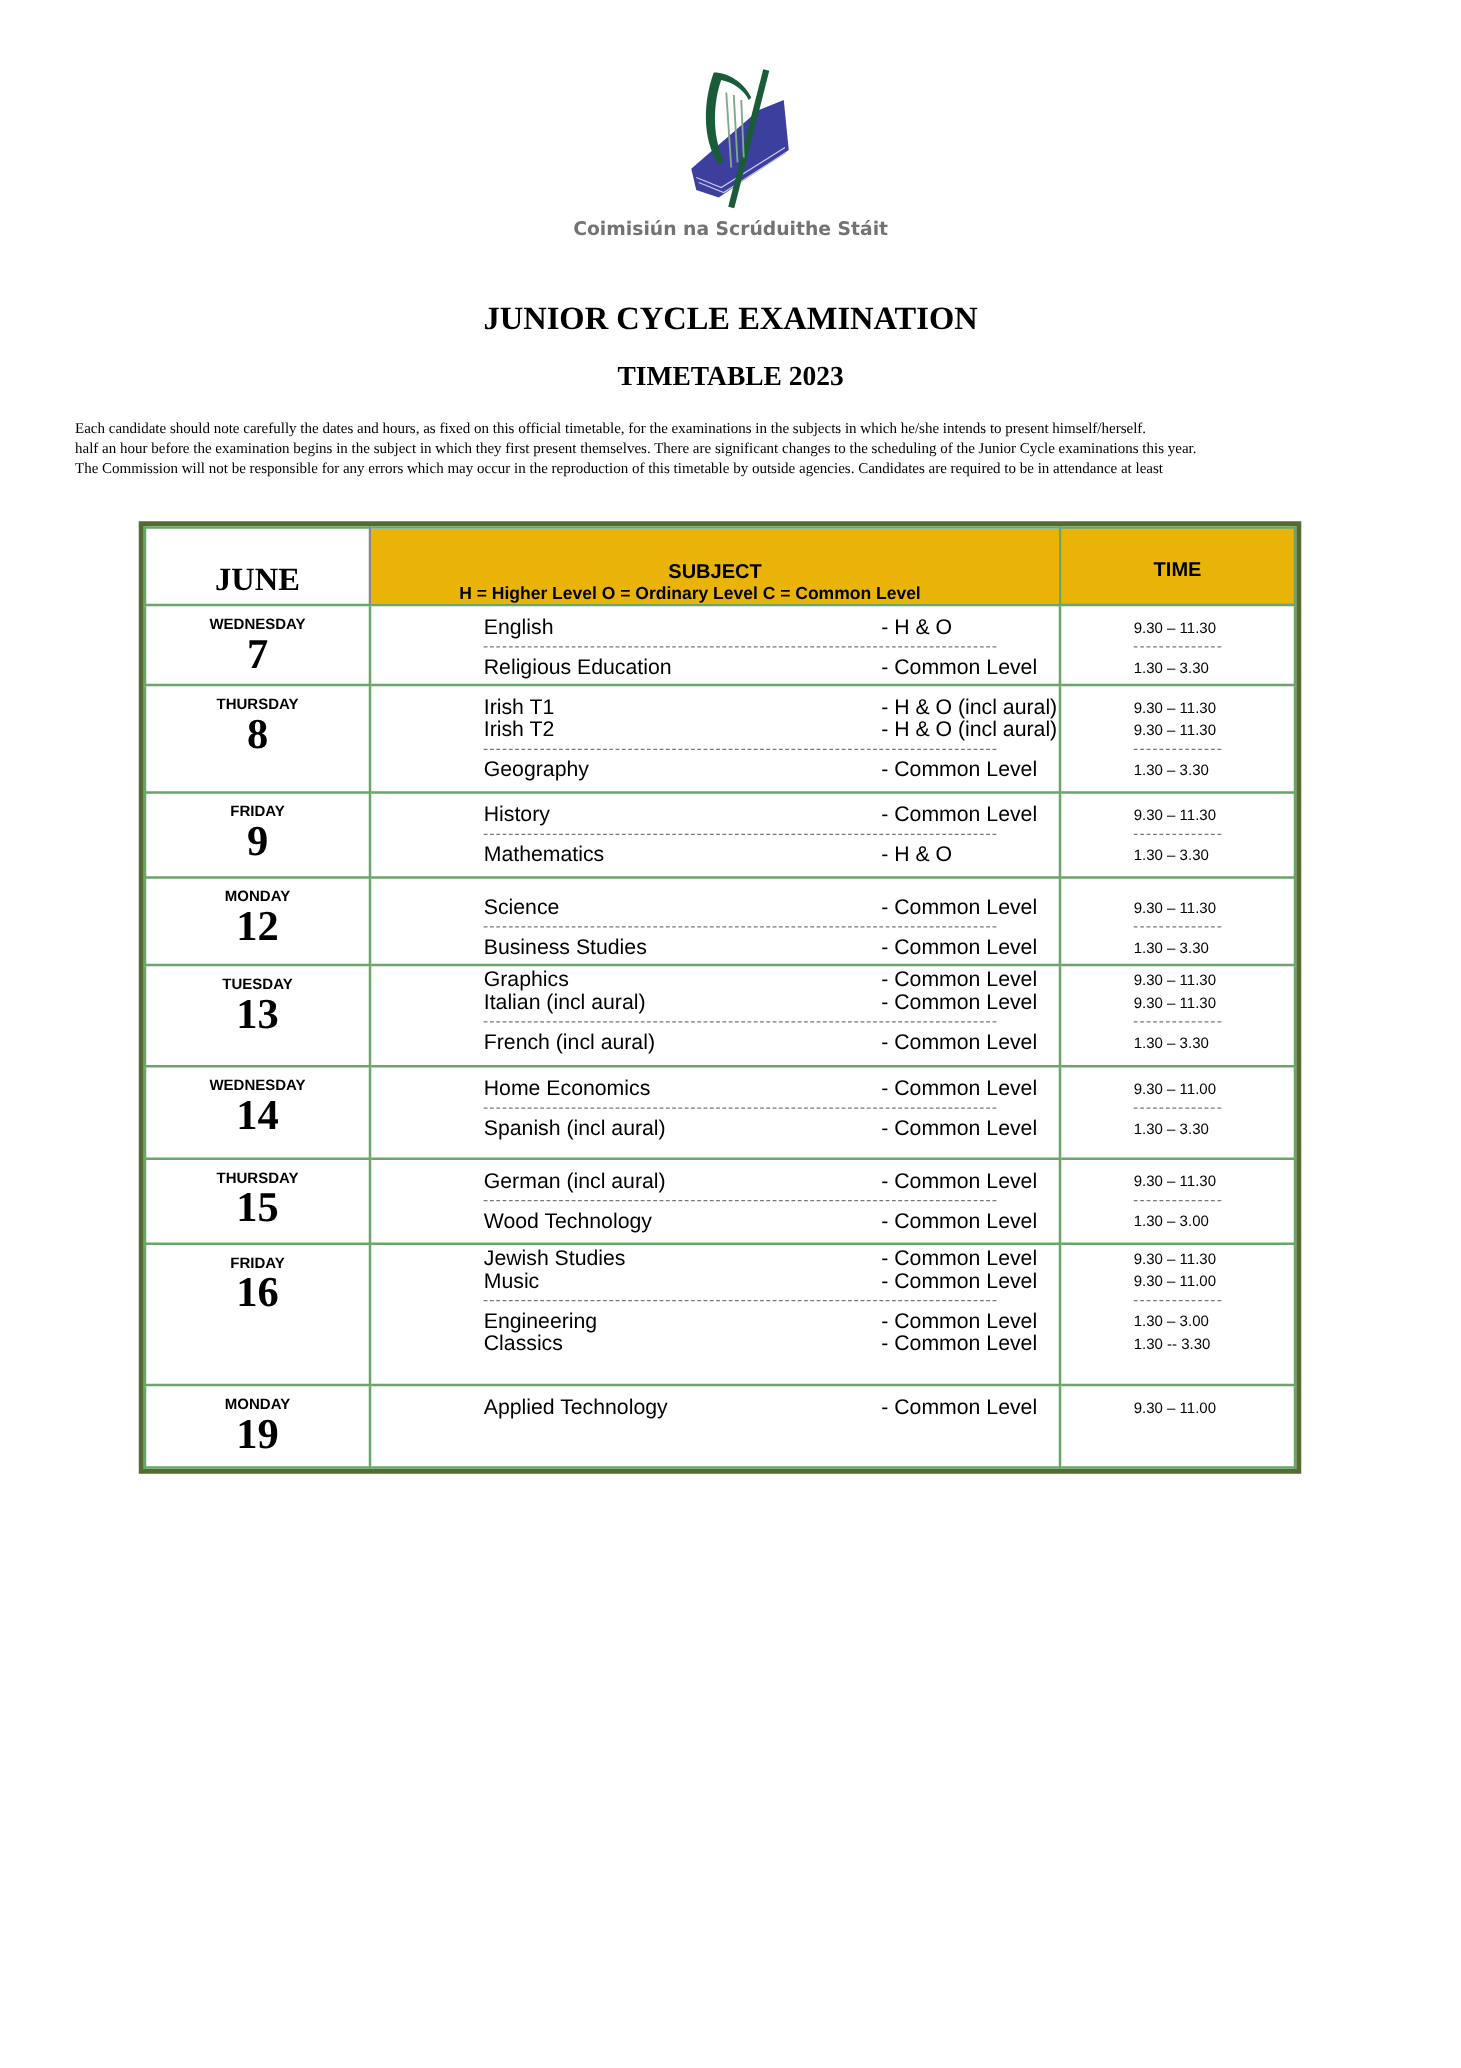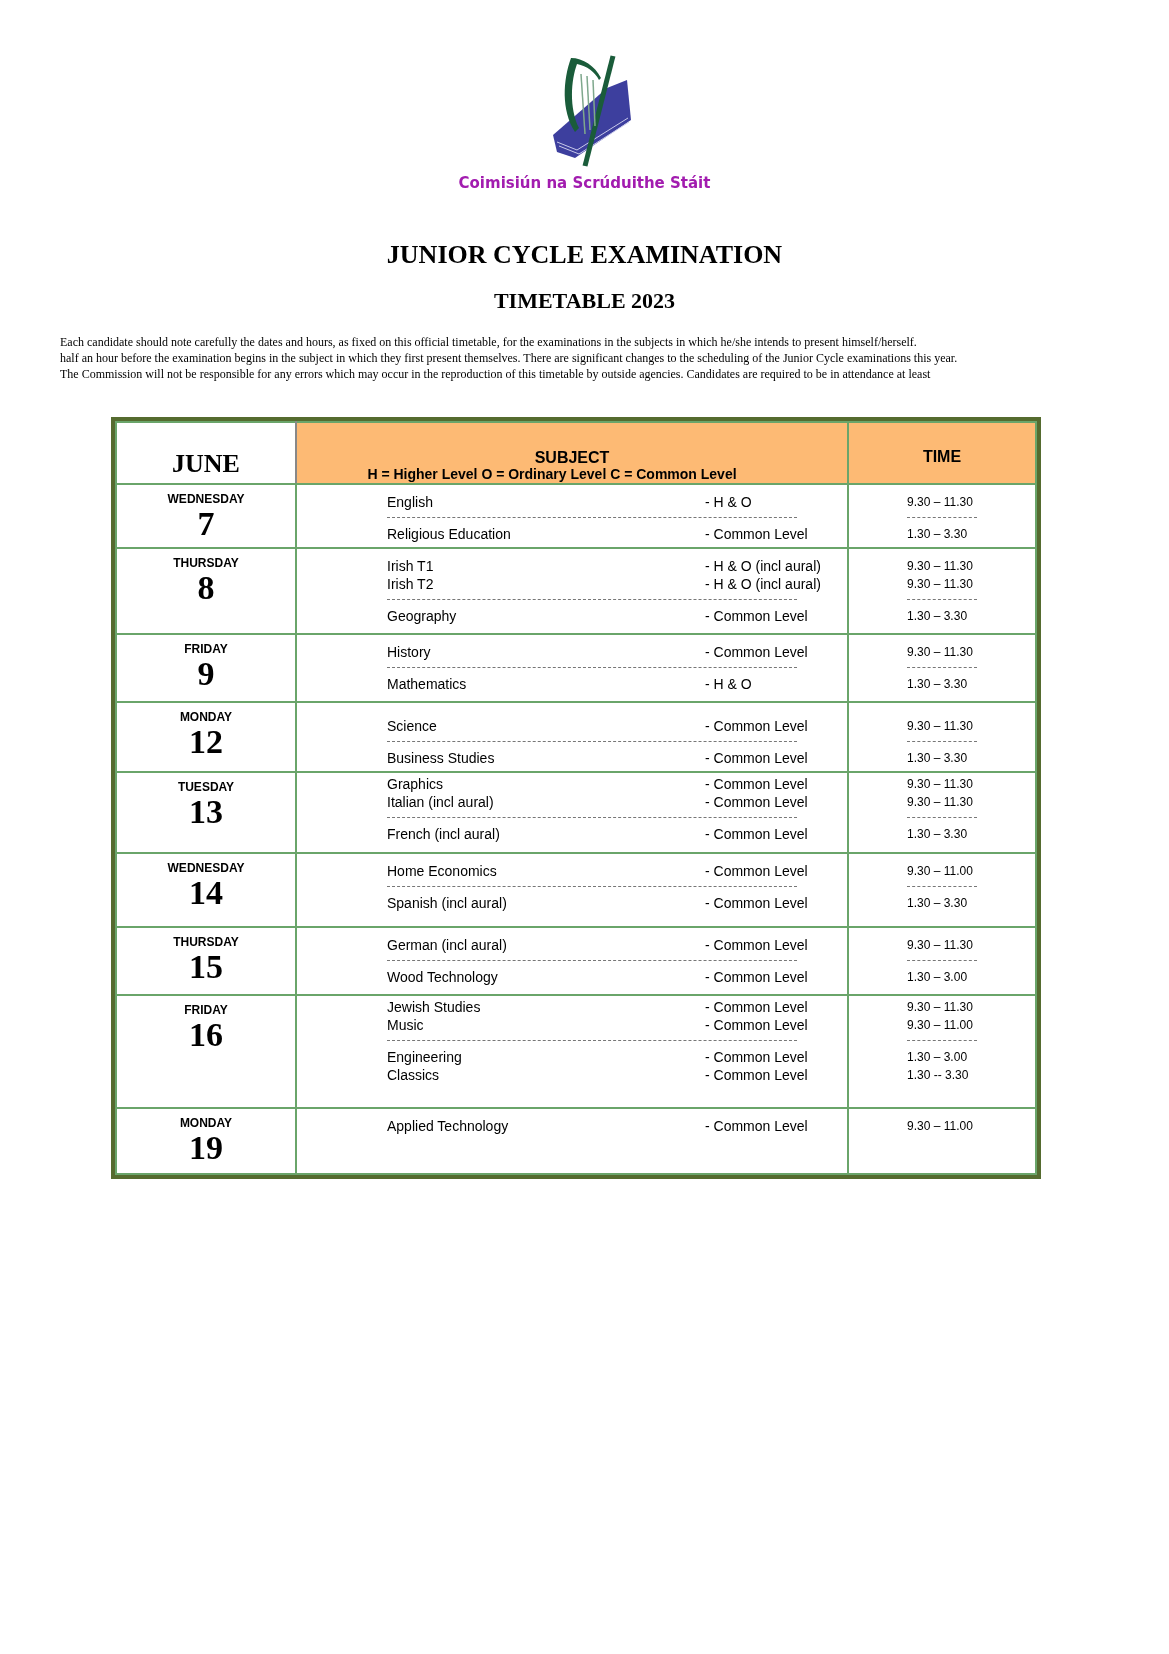--- a/index.html
+++ b/index.html
@@ -1,43 +1,43 @@
 <!DOCTYPE html>
 <html><head>
 <meta charset="utf-8">
 <style>
   html, body { margin:0; padding:0; background:#ffffff; }
   body { width:1169px; height:1654px; position:relative; overflow:hidden; color:#000; }
   .logo { position:absolute; left:0; top:50px; width:1169px; text-align:center; }
   .logo svg { display:block; margin:0 auto; }
-  .org-irish { font-family:"DejaVu Sans", sans-serif; font-weight:bold; font-size:15px; color:#a21caf; margin-top:4px; letter-spacing:0px; }
+  .org-irish { font-family:"DejaVu Sans", sans-serif; font-weight:bold; font-size:15px; color:#737373; margin-top:4px; letter-spacing:0px; }
   .org-english { font-family:"DejaVu Sans", sans-serif; font-style:italic; font-size:15px; color:#1d6b3a; margin-top:1px; }
   .title1 { position:absolute; top:240px; left:0; width:1169px; text-align:center; font-family:"Liberation Serif", serif; font-weight:bold; font-size:26px; }
   .title2 { position:absolute; top:288px; left:0; width:1169px; text-align:center; font-family:"Liberation Serif", serif; font-weight:bold; font-size:22px; }
   .intro { position:absolute; top:335px; left:60px; width:1049px; text-align:left; font-family:"Liberation Serif", serif; font-size:12px; line-height:15.8px; }
   .intro span { display:block; white-space:nowrap; }
 
   .tt { position:absolute; left:111px; top:417px; width:930px; border:4px solid #556b2f; border-collapse:collapse; box-sizing:border-box; }
   .tt table { border-collapse:collapse; width:100%; table-layout:fixed; }
   .tt td, .tt th { border:2px solid #6aa56a; padding:0; vertical-align:top; }
-  .tt th { background:#fdba74; }
+  .tt th { background:#eab308; }
   .col-day { width:180px; }
   .col-subj { width:552px; }
   .col-time { width:auto; }
   .hdr-row { height:62px; }
   .hdr-june { background:#fff !important; font-family:"Liberation Serif", serif; font-weight:bold; font-size:26px; vertical-align:bottom !important; text-align:center; padding-bottom:4px !important; border-right:2px solid #888 !important; }
   .hdr-subj { font-family:"Liberation Sans", sans-serif; text-align:center; position:relative; }
   .hdr-subj .s1 { display:block; font-weight:bold; font-size:16px; margin-top:26px; }
   .hdr-subj .s2 { display:block; font-size:14px; margin-top:-1px; margin-left:-40px; }
   .hdr-time { font-family:"Liberation Sans", sans-serif; font-weight:bold; font-size:16px; text-align:center; vertical-align:middle !important; padding-top:8px !important; }
 
   .day { text-align:center; }
   .day .dn { display:block; font-family:"Liberation Sans", sans-serif; font-weight:bold; font-size:12px; margin-top:7px; }
   .day .dd { display:block; font-family:"Liberation Serif", serif; font-weight:bold; font-size:34px; line-height:36px; }
-  .subj-cell { padding-left:90px !important; font-family:"Liberation Sans", sans-serif; font-size:14px; }
+  .subj-cell { padding-left:90px !important; font-family:"Liberation Sans", sans-serif; font-size:17px; }
   .time-cell { font-family:"Liberation Sans", sans-serif; font-size:12px; padding-left:58px !important; }
   .line { height:18px; line-height:18px; white-space:nowrap; position:relative; }
   .line .nm { display:inline-block; width:318px; }
   .line .lv { display:inline-block; }
   .sep { height:14px; position:relative; }
   .sep::after { content:""; position:absolute; left:0; top:6px; border-top:1px dashed #777; }
   .subj-cell .sep::after { width:410px; }
   .time-cell .sep::after { width:70px; }
   .pad-top { padding-top:8px !important; }
 </style>

